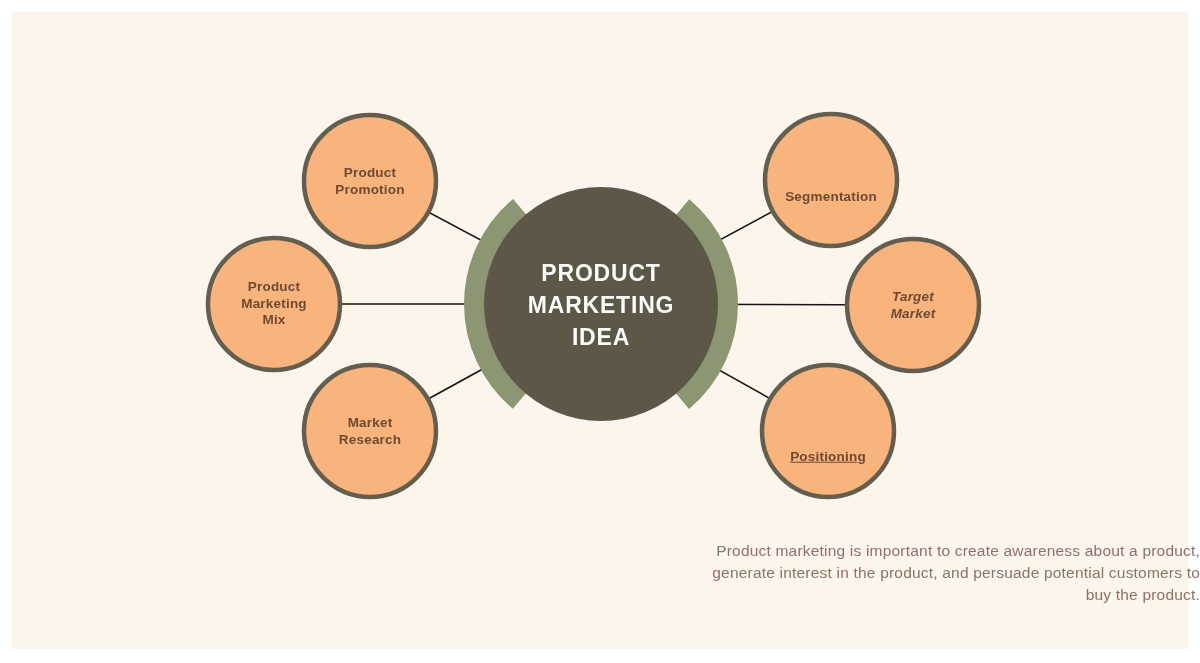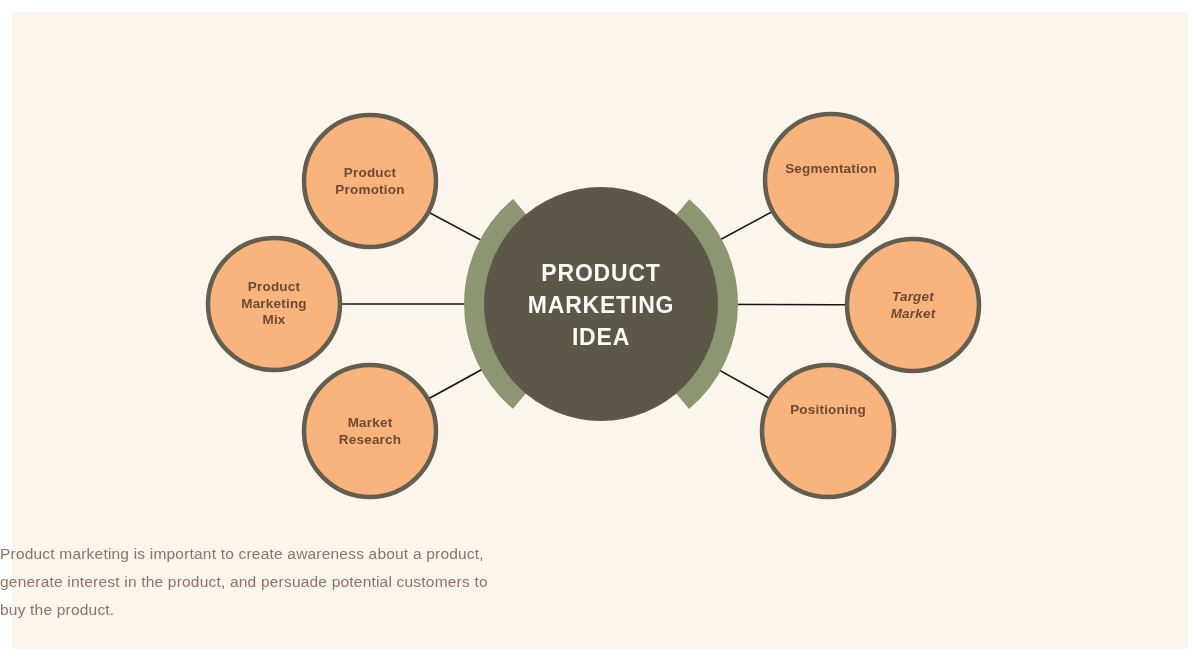--- a/index.html
+++ b/index.html
@@ -38,24 +38,24 @@
     font-weight: bold;
     font-size: 23px;
     line-height: 32px;
     letter-spacing: 0.8px;
     color: #fbfaf6;
     pointer-events: none;
   }
   .caption {
     position: absolute;
     left: 0; top: 540px; width: 1200px;
-    text-align: left;
+    text-align: right;
     white-space: pre-line;
     font-size: 15.5px;
-    line-height: 28px;
+    line-height: 22px;
     letter-spacing: 0.2px;
     color: #8d7365;
   }
 </style>
 </head>
 <body style="background: rgb(255, 255, 255);">
 
 <div class="panel" style="background: rgb(252, 245, 236);"></div>
 
 <svg class="diagram" width="1200" height="663" viewBox="0 0 1200 663" id="diagram-svg">
@@ -71,29 +71,29 @@
     <circle cx="831" cy="180" r="66" fill="#f8b47c" stroke="#645e4e" stroke-width="4.5"></circle>
     <circle cx="274" cy="304" r="66" fill="#f8b47c" stroke="#645e4e" stroke-width="4.5"></circle>
     <circle cx="913" cy="305" r="66" fill="#f8b47c" stroke="#645e4e" stroke-width="4.5"></circle>
     <circle cx="370" cy="431" r="66" fill="#f8b47c" stroke="#645e4e" stroke-width="4.5"></circle>
     <circle cx="828" cy="431" r="66" fill="#f8b47c" stroke="#645e4e" stroke-width="4.5"></circle>
   </svg>
 
 <div id="labels">
     <div class="node-label" style="left: 370px; top: 181px;">Product
 Promotion</div>
-    <div class="node-label" style="left: 831px; top: 169px;">Segmentation</div>
+    <div class="node-label" style="left: 831px; top: 197px;">Segmentation</div>
     <div class="node-label" style="left: 274px; top: 304px;">Product
 Marketing
 Mix</div>
     <div class="node-label" style="left: 913px; top: 305px; font-style: italic;">Target
 Market</div>
     <div class="node-label" style="left: 370px; top: 431px;">Market
 Research</div>
-    <div class="node-label" style="left: 828px; top: 410px;">Positioning</div>
+    <div class="node-label" style="left: 828px; top: 457px; text-decoration: underline;">Positioning</div>
   </div>
 
 <div class="center-label" id="center-label" style="left: 601px; top: 305px; color: rgb(251, 250, 246);">PRODUCT
 MARKETING
 IDEA</div>
 
 <div class="caption" style="color: rgb(141, 115, 101);">Product marketing is important to create awareness about a product,
 generate interest in the product, and persuade potential customers to
 buy the product.</div>
 

